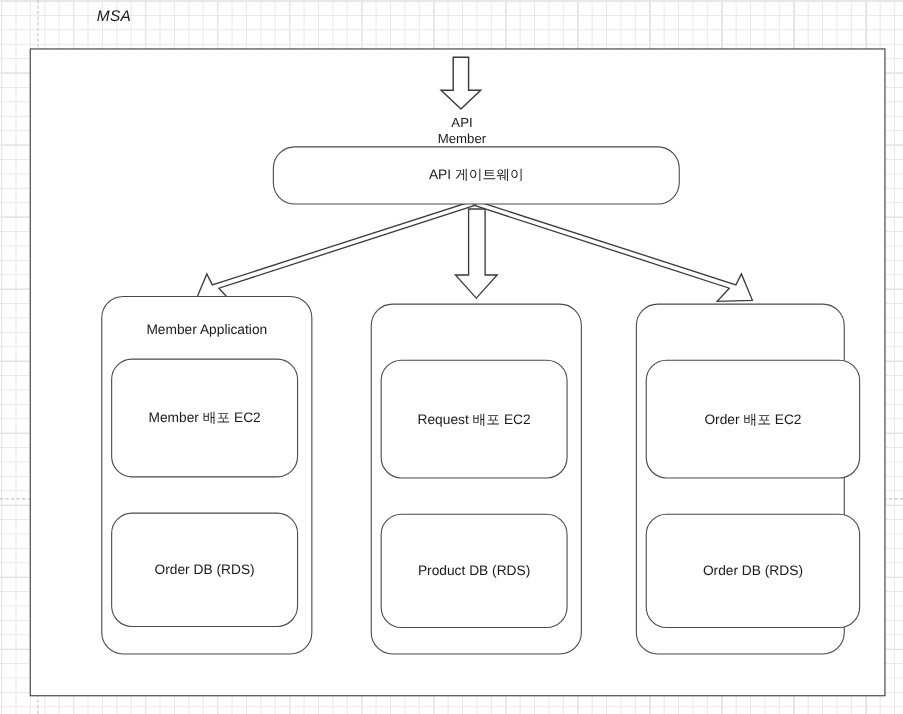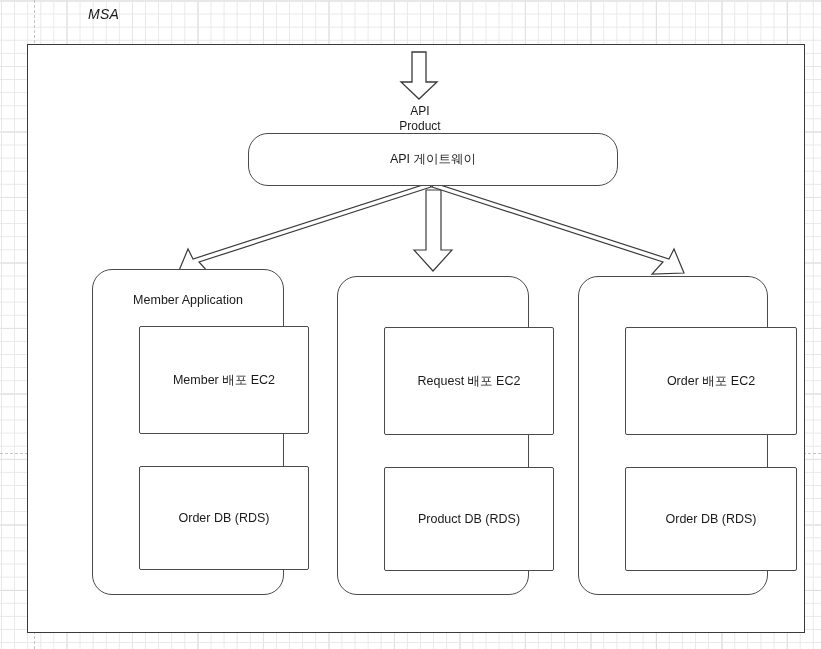--- a/index.html
+++ b/index.html
@@ -108,47 +108,46 @@
     text-align: center;
     font-size: 12.5px;
     color: #1a1a1a;
     white-space: nowrap;
   }
   .inner-box {
     position: absolute;
     box-sizing: border-box;
     background: #ffffff;
     border: 1.1px solid #4a4a4a;
-    border-radius: 2px;
+    border-radius: 19px;
     display: flex;
     align-items: center;
     justify-content: center;
     font-size: 12.5px;
     color: #1a1a1a;
     white-space: nowrap;
-    margin-left: 38px;
   }
   .inner-ec2 {
     left: 8px;
     top: 56px;
     width: 170px;
     height: 108px;
   }
   .inner-db {
     left: 8px;
     top: 196px;
     width: 170px;
     height: 104px;
   }
   .app-product .inner-ec2,
   .app-order .inner-ec2 { top: 50px; }
   .app-product .inner-db,
   .app-order .inner-db { top: 190px; }
   .app-order .inner-ec2,
-  .app-order .inner-db { width: 172px; }
+  .app-order .inner-db { width: 195px; }
 
   .gw-label {
     font-size: 12.5px;
     color: #1a1a1a;
     white-space: nowrap;
   }
   .req-label {
     position: absolute;
     left: 374px;
     top: 104px;
@@ -178,21 +177,21 @@
 
     <polygon points="431,187 199,262 210,274 178,273 188,249 193,259 429,183" fill="#ffffff" stroke="#3a3a3a" stroke-width="1.2" stroke-linejoin="miter"></polygon>
 
     <polygon points="426,190 441,190 441,250 452,250 433,271 414,250 426,250" fill="#ffffff" stroke="#3a3a3a" stroke-width="1.2" stroke-linejoin="miter"></polygon>
 
     <polygon points="432,187 663,262 652,274 684,273 674,249 669,259 434,183" fill="#ffffff" stroke="#3a3a3a" stroke-width="1.2" stroke-linejoin="miter"></polygon>
   </svg>
 
   <div class="req-label">
     <span>API</span>
-    <span>Product</span>
+    <span>Member</span>
   </div>
 
   <div class="rbox gateway-box">
     <span class="gw-label">API 게이트웨이</span>
   </div>
 
   <div class="rbox app-box app-member">
     <div class="app-title">Member Application</div>
     <div class="inner-box inner-ec2">Member 배포 EC2</div>
     <div class="inner-box inner-db">Order DB (RDS)</div>

